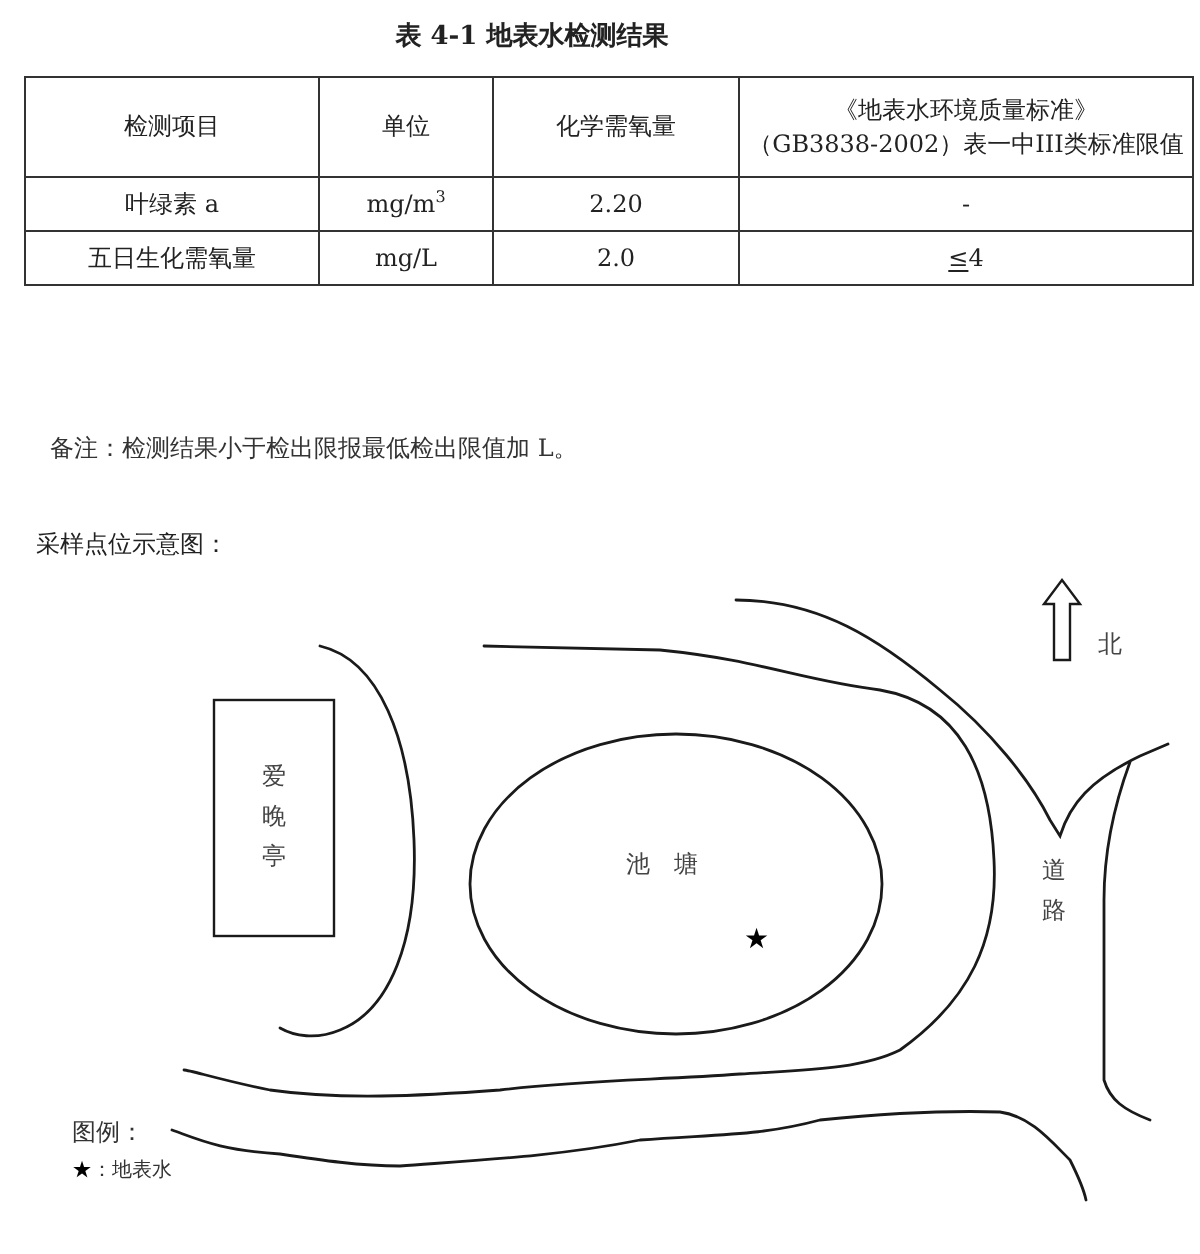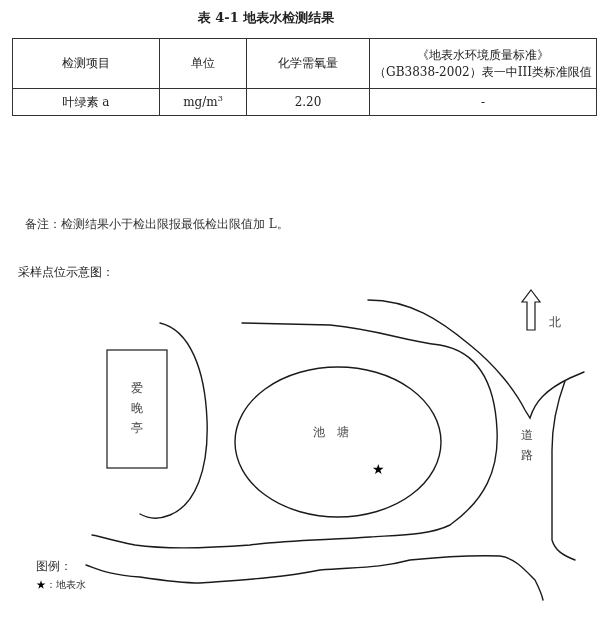--- a/index.html
+++ b/index.html
@@ -61,20 +61,26 @@
       </th>
     </tr>
   </thead>
   <tbody>
     <tr>
       <td>叶绿素 a</td>
       <td><span>mg/m</span><sup>3</sup></td>
       <td>2.20</td>
       <td><span class="ul"></span><span>-</span></td>
     </tr>
+    <tr>
+      <td>五日生化需氧量</td>
+      <td><span>mg/L</span><sup></sup></td>
+      <td>2.0</td>
+      <td><span class="ul">≤</span><span>4</span></td>
+    </tr>
   </tbody>
 </table>
 
 <div class="note">备注：检测结果小于检出限报最低检出限值加 L。</div>
 
 <div class="diagram-title">采样点位示意图：</div>
 
 <svg class="map" viewBox="0 0 600 627" fill="none" stroke="#1a1a1a" stroke-width="1.4" stroke-linecap="round">
 
   <rect x="107" y="350" width="60" height="118" stroke-width="1.2"></rect>

